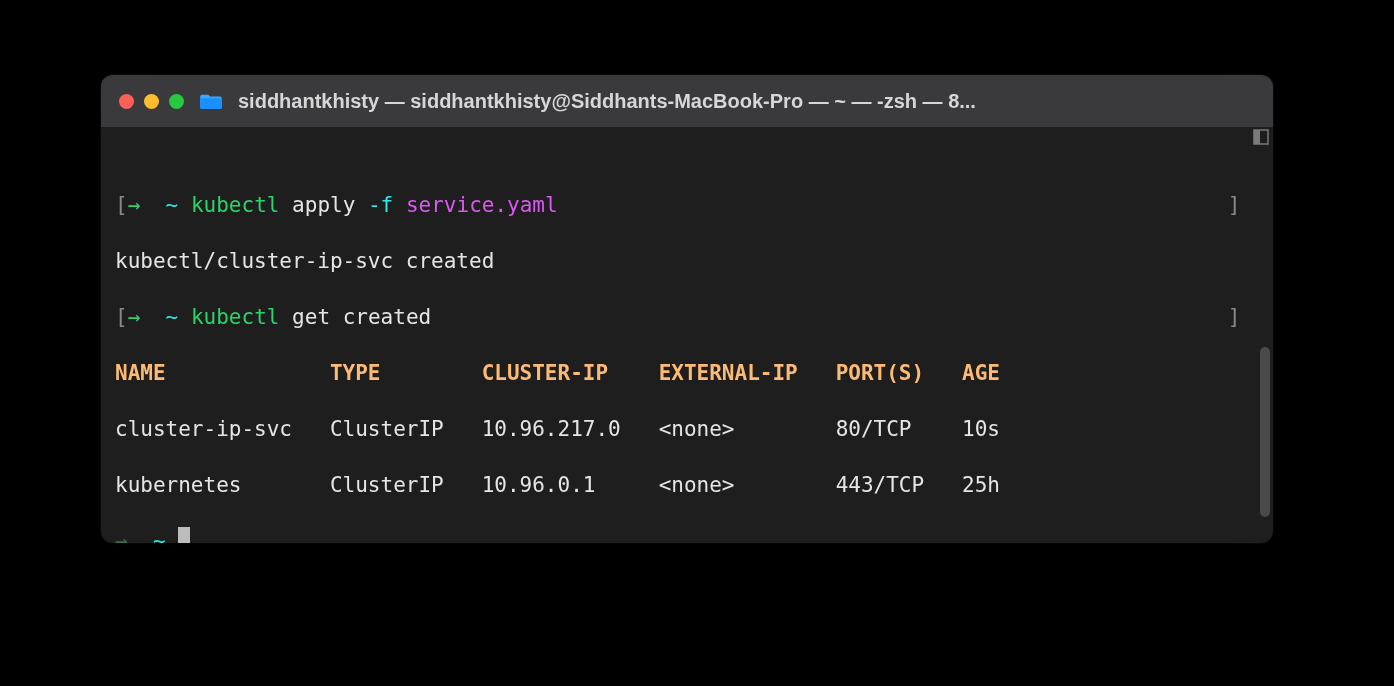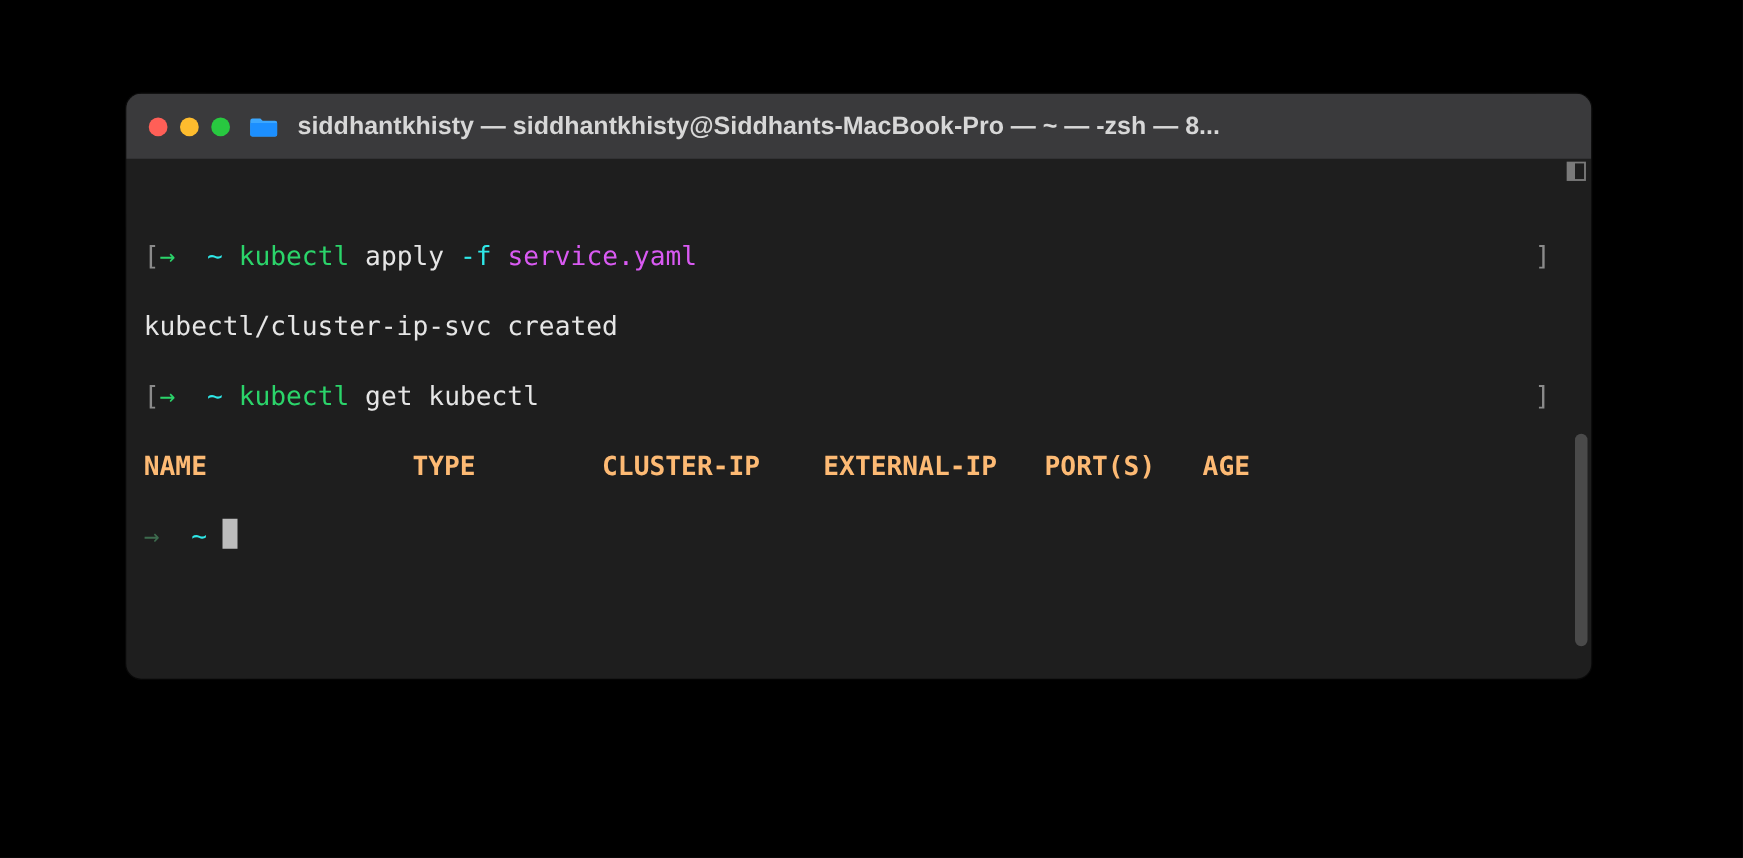--- a/index.html
+++ b/index.html
@@ -130,19 +130,21 @@
   </div>
 
   <div class="term-area">
     <div class="term">
       <svg class="right-icon" viewBox="0 0 16 16">
         <rect x="1" y="1" width="14" height="14" fill="none" stroke="#7a7a7a" stroke-width="1.5"></rect>
         <rect x="1" y="1" width="6" height="14" fill="#7a7a7a"></rect>
       </svg>
 <span class="row"><span class="bracket">[</span><span class="arrow">→</span>  <span class="tilde">~</span> <span class="cmd-main">kubectl</span> <span class="cmd-plain">apply</span> <span class="cmd-flag">-f</span> <span class="cmd-arg">service.yaml</span><span id="rb1">                                                     <span class="bracket">]</span></span></span>
 <span class="row"><span class="plain">kubectl/cluster-ip-svc created</span></span>
-<span class="row"><span class="bracket">[</span><span class="arrow">→</span>  <span class="tilde">~</span> <span class="cmd-main">kubectl</span> <span class="cmd-plain">get kubectl</span><span id="rb2">                                                               <span class="bracket">]</span></span></span>
+<span class="row"><span class="bracket">[</span><span class="arrow">→</span>  <span class="tilde">~</span> <span class="cmd-main">kubectl</span> <span class="cmd-plain">get created</span><span id="rb2">                                                               <span class="bracket">]</span></span></span>
 <span class="row header" id="thdr">NAME             TYPE        CLUSTER-IP    EXTERNAL-IP   PORT(S)   AGE</span>
+<span class="row plain" id="trow0">cluster-ip-svc   ClusterIP   10.96.217.0   &lt;none&gt;        80/TCP    10s</span>
+<span class="row plain" id="trow1">kubernetes       ClusterIP   10.96.0.1     &lt;none&gt;        443/TCP   25h</span>
 <span class="row"><span class="arrow-dim">→</span>  <span class="tilde">~</span> <span class="cursor"></span></span>
     </div>
     <div class="scrollbar"></div>
   </div>
 </div>
 
 </body></html>

